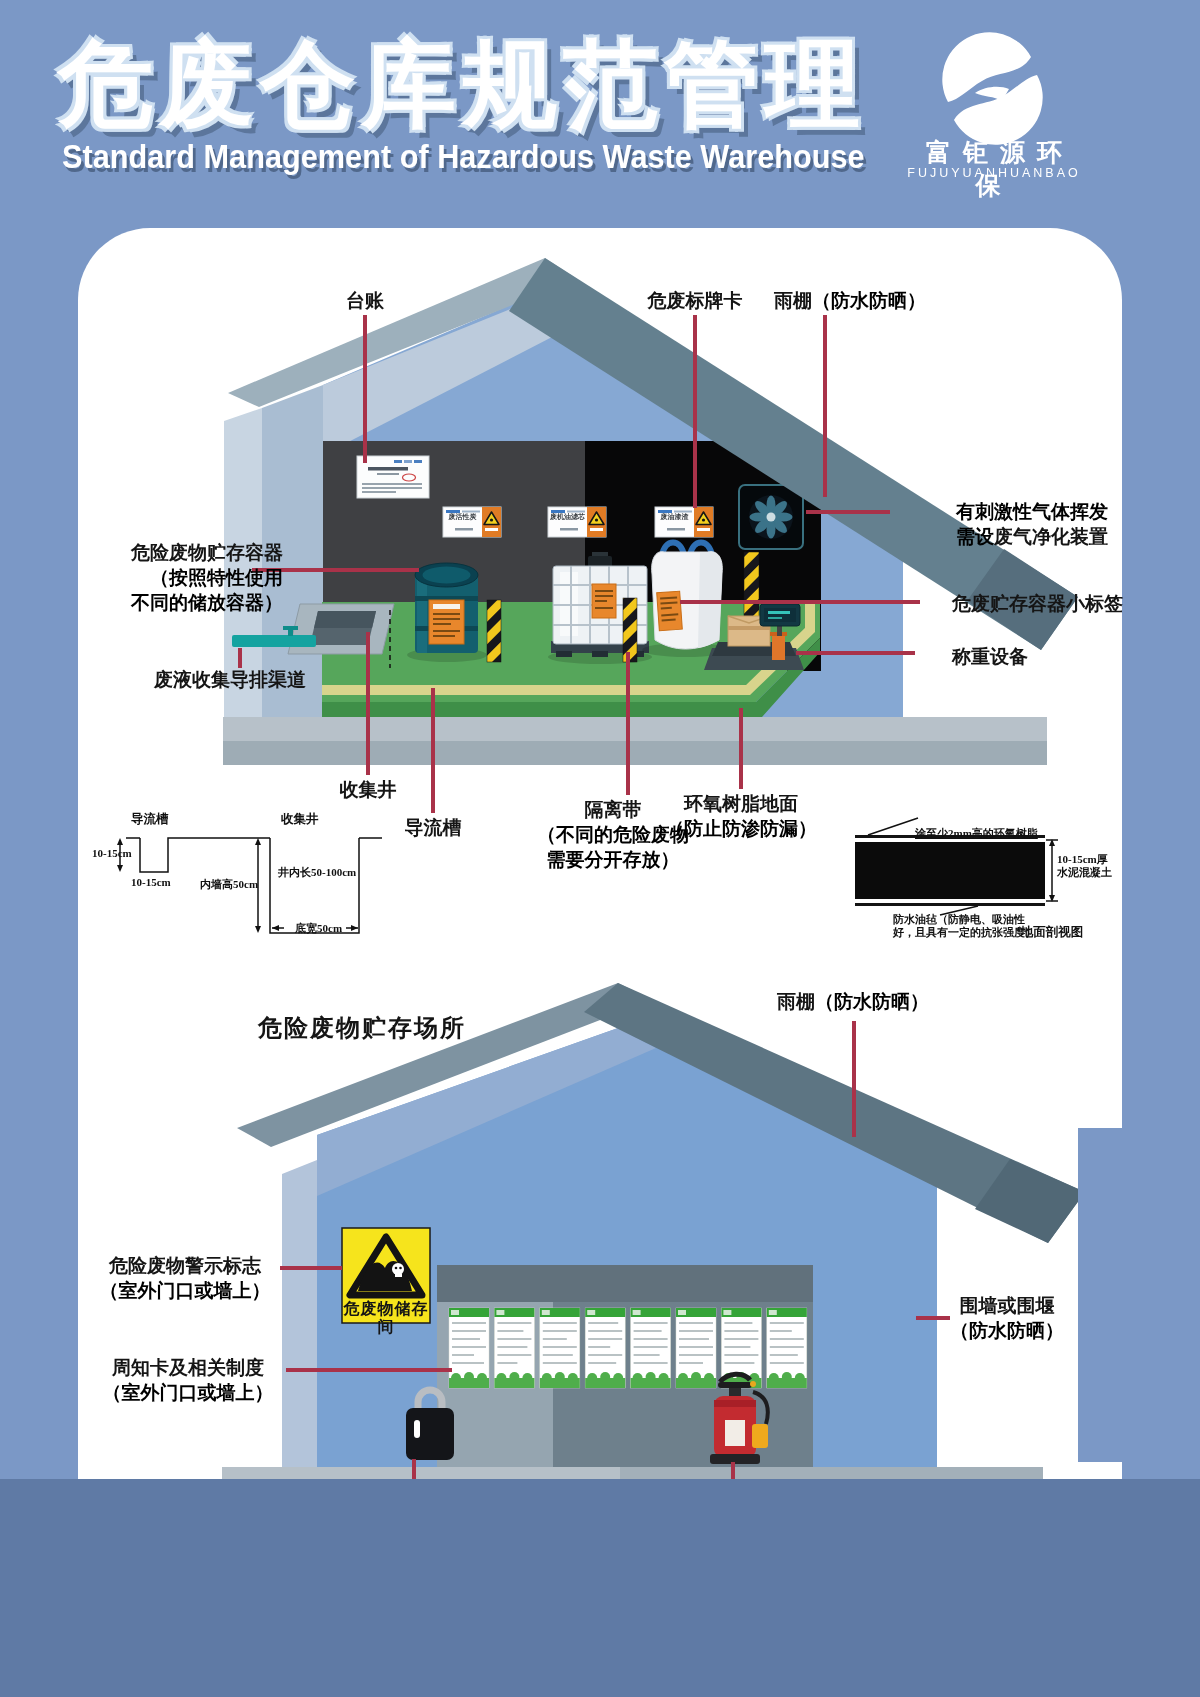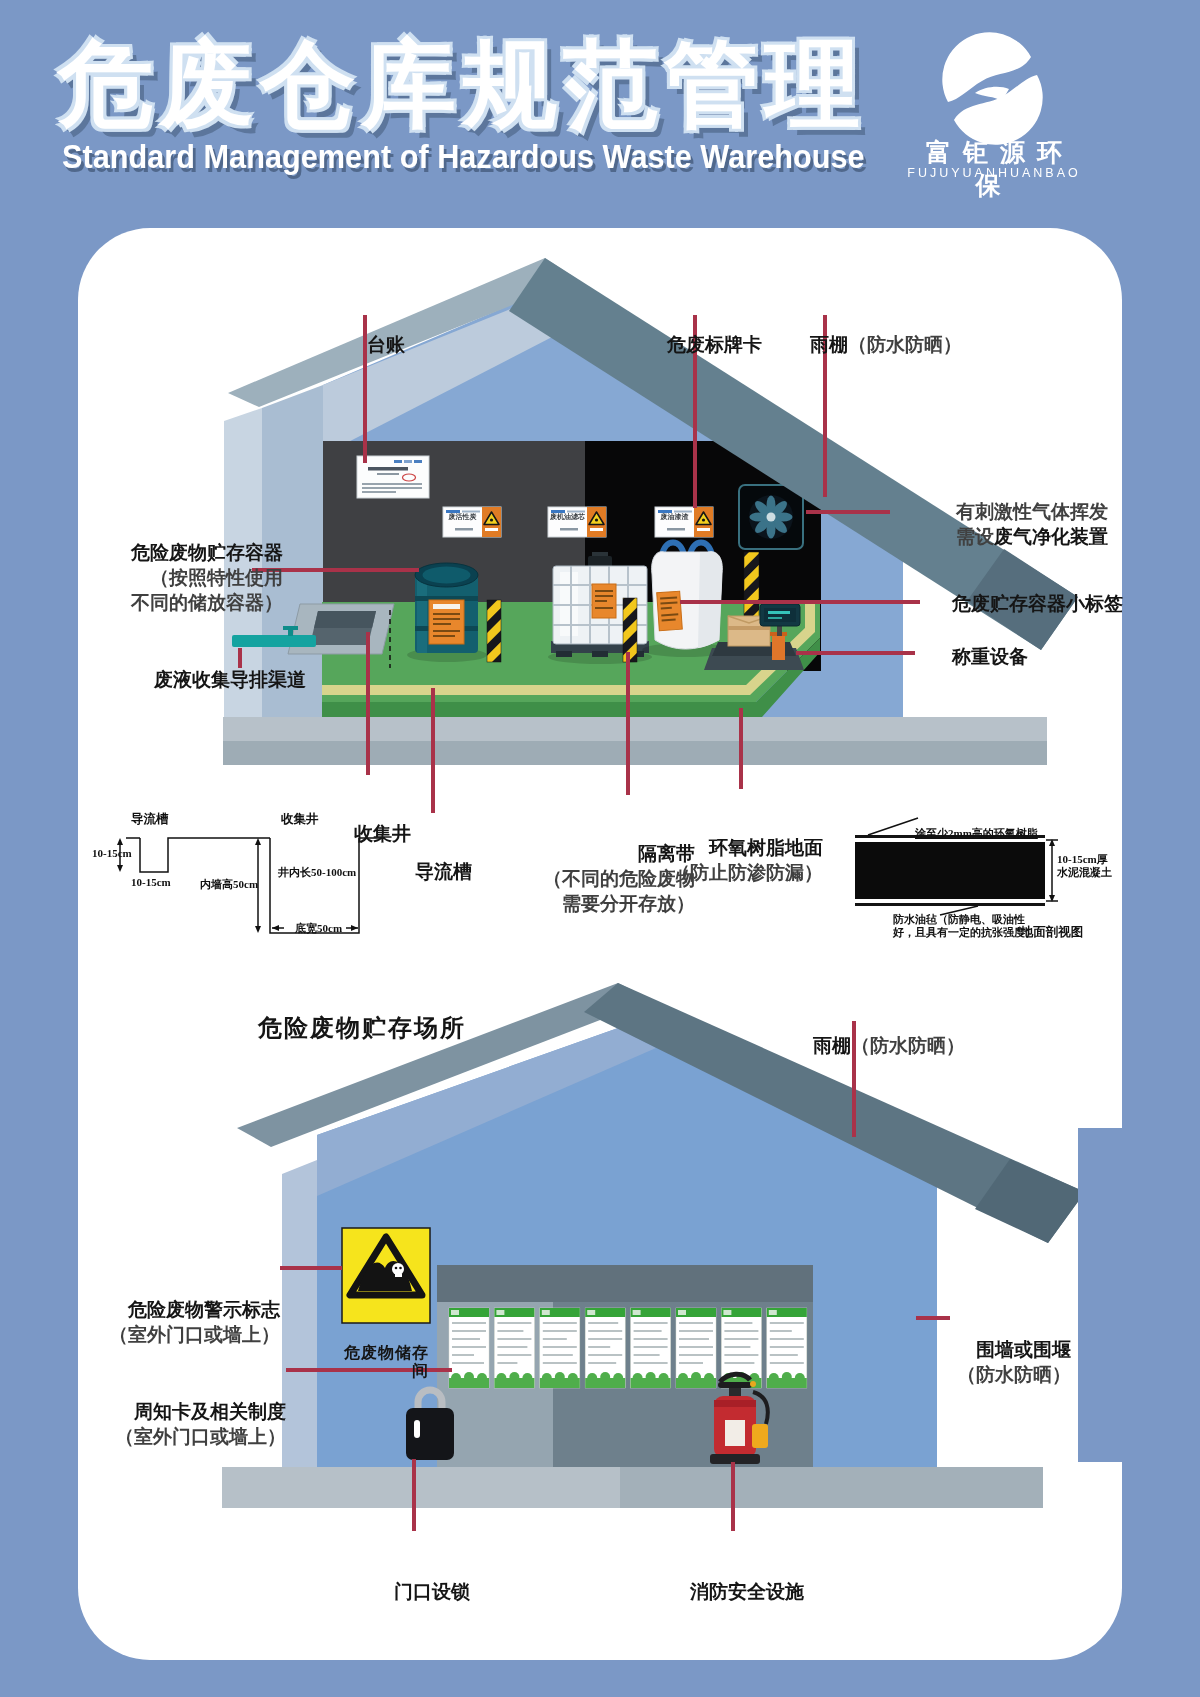--- a/index.html
+++ b/index.html
@@ -1,33 +1,33 @@
 <!DOCTYPE html>
 <html><head>
 <meta charset="utf-8">
 <style>
   html,body{margin:0;padding:0;background:#5f7aa5;}
-  .page{position:relative;width:1200px;height:1697px;background:#7b98c6;overflow:hidden;
+  .page{position:relative;width:1200px;height:1479px;background:#7b98c6;overflow:hidden;
         font-family:"Liberation Sans",sans-serif;}
   .card{position:absolute;left:78px;top:228px;width:1044px;height:1432px;background:#ffffff;
         border-radius:72px;z-index:1;}
   svg.scene{position:absolute;left:0;top:0;z-index:2;}
   .hdr{position:absolute;z-index:5;color:#fff;}
   .title{left:58px;top:22px;font-size:95px;font-weight:bold;letter-spacing:6px;white-space:nowrap;
          text-shadow:-3px -3px 0 #cfe0f1, 3px -3px 0 #cfe0f1, -3px 3px 0 #cfe0f1, 3px 3px 0 #cfe0f1,
                      7px 8px 0 rgba(76,100,134,.65);}
   .subtitle{left:62px;top:138px;font-size:33px;font-weight:bold;white-space:nowrap;
             transform:scaleX(.93);transform-origin:left top;
             text-shadow:3px 4px 0 rgba(62,84,115,.7);}
   .logo-cn{left:898px;top:136px;width:192px;text-align:center;font-size:25px;font-weight:bold;
            letter-spacing:12px;text-indent:12px;}
   .logo-en{left:898px;top:166px;width:192px;text-align:center;font-size:12.5px;letter-spacing:3px;}
   .lbl{position:absolute;z-index:4;font-weight:bold;font-size:19px;line-height:25px;color:#151515;text-align:right;}
-  .ctr{margin-top:44px;}
-  .red{color:#404040;}
+  .ctr{text-align:center;}
+  .red{color:#000000;}
   .leader{position:absolute;background:#a93249;z-index:3;}
   .leader.v{width:4px;} .leader.h{height:4px;}
   .tech{position:absolute;z-index:4;font-family:"Liberation Serif",serif;font-weight:bold;
         font-size:11px;line-height:13px;color:#111;}
   .tech.t{font-size:12.5px;}
   .tech.u{text-decoration:underline;}
   .site-title{font-size:24px;letter-spacing:2px;}
   .cap2{font-size:21px;letter-spacing:1px;}
   .door-sign{font-size:16px;letter-spacing:1px;line-height:18px;}
   .sign-name{position:absolute;z-index:4;font-size:7px;line-height:8px;color:#3a3f44;

